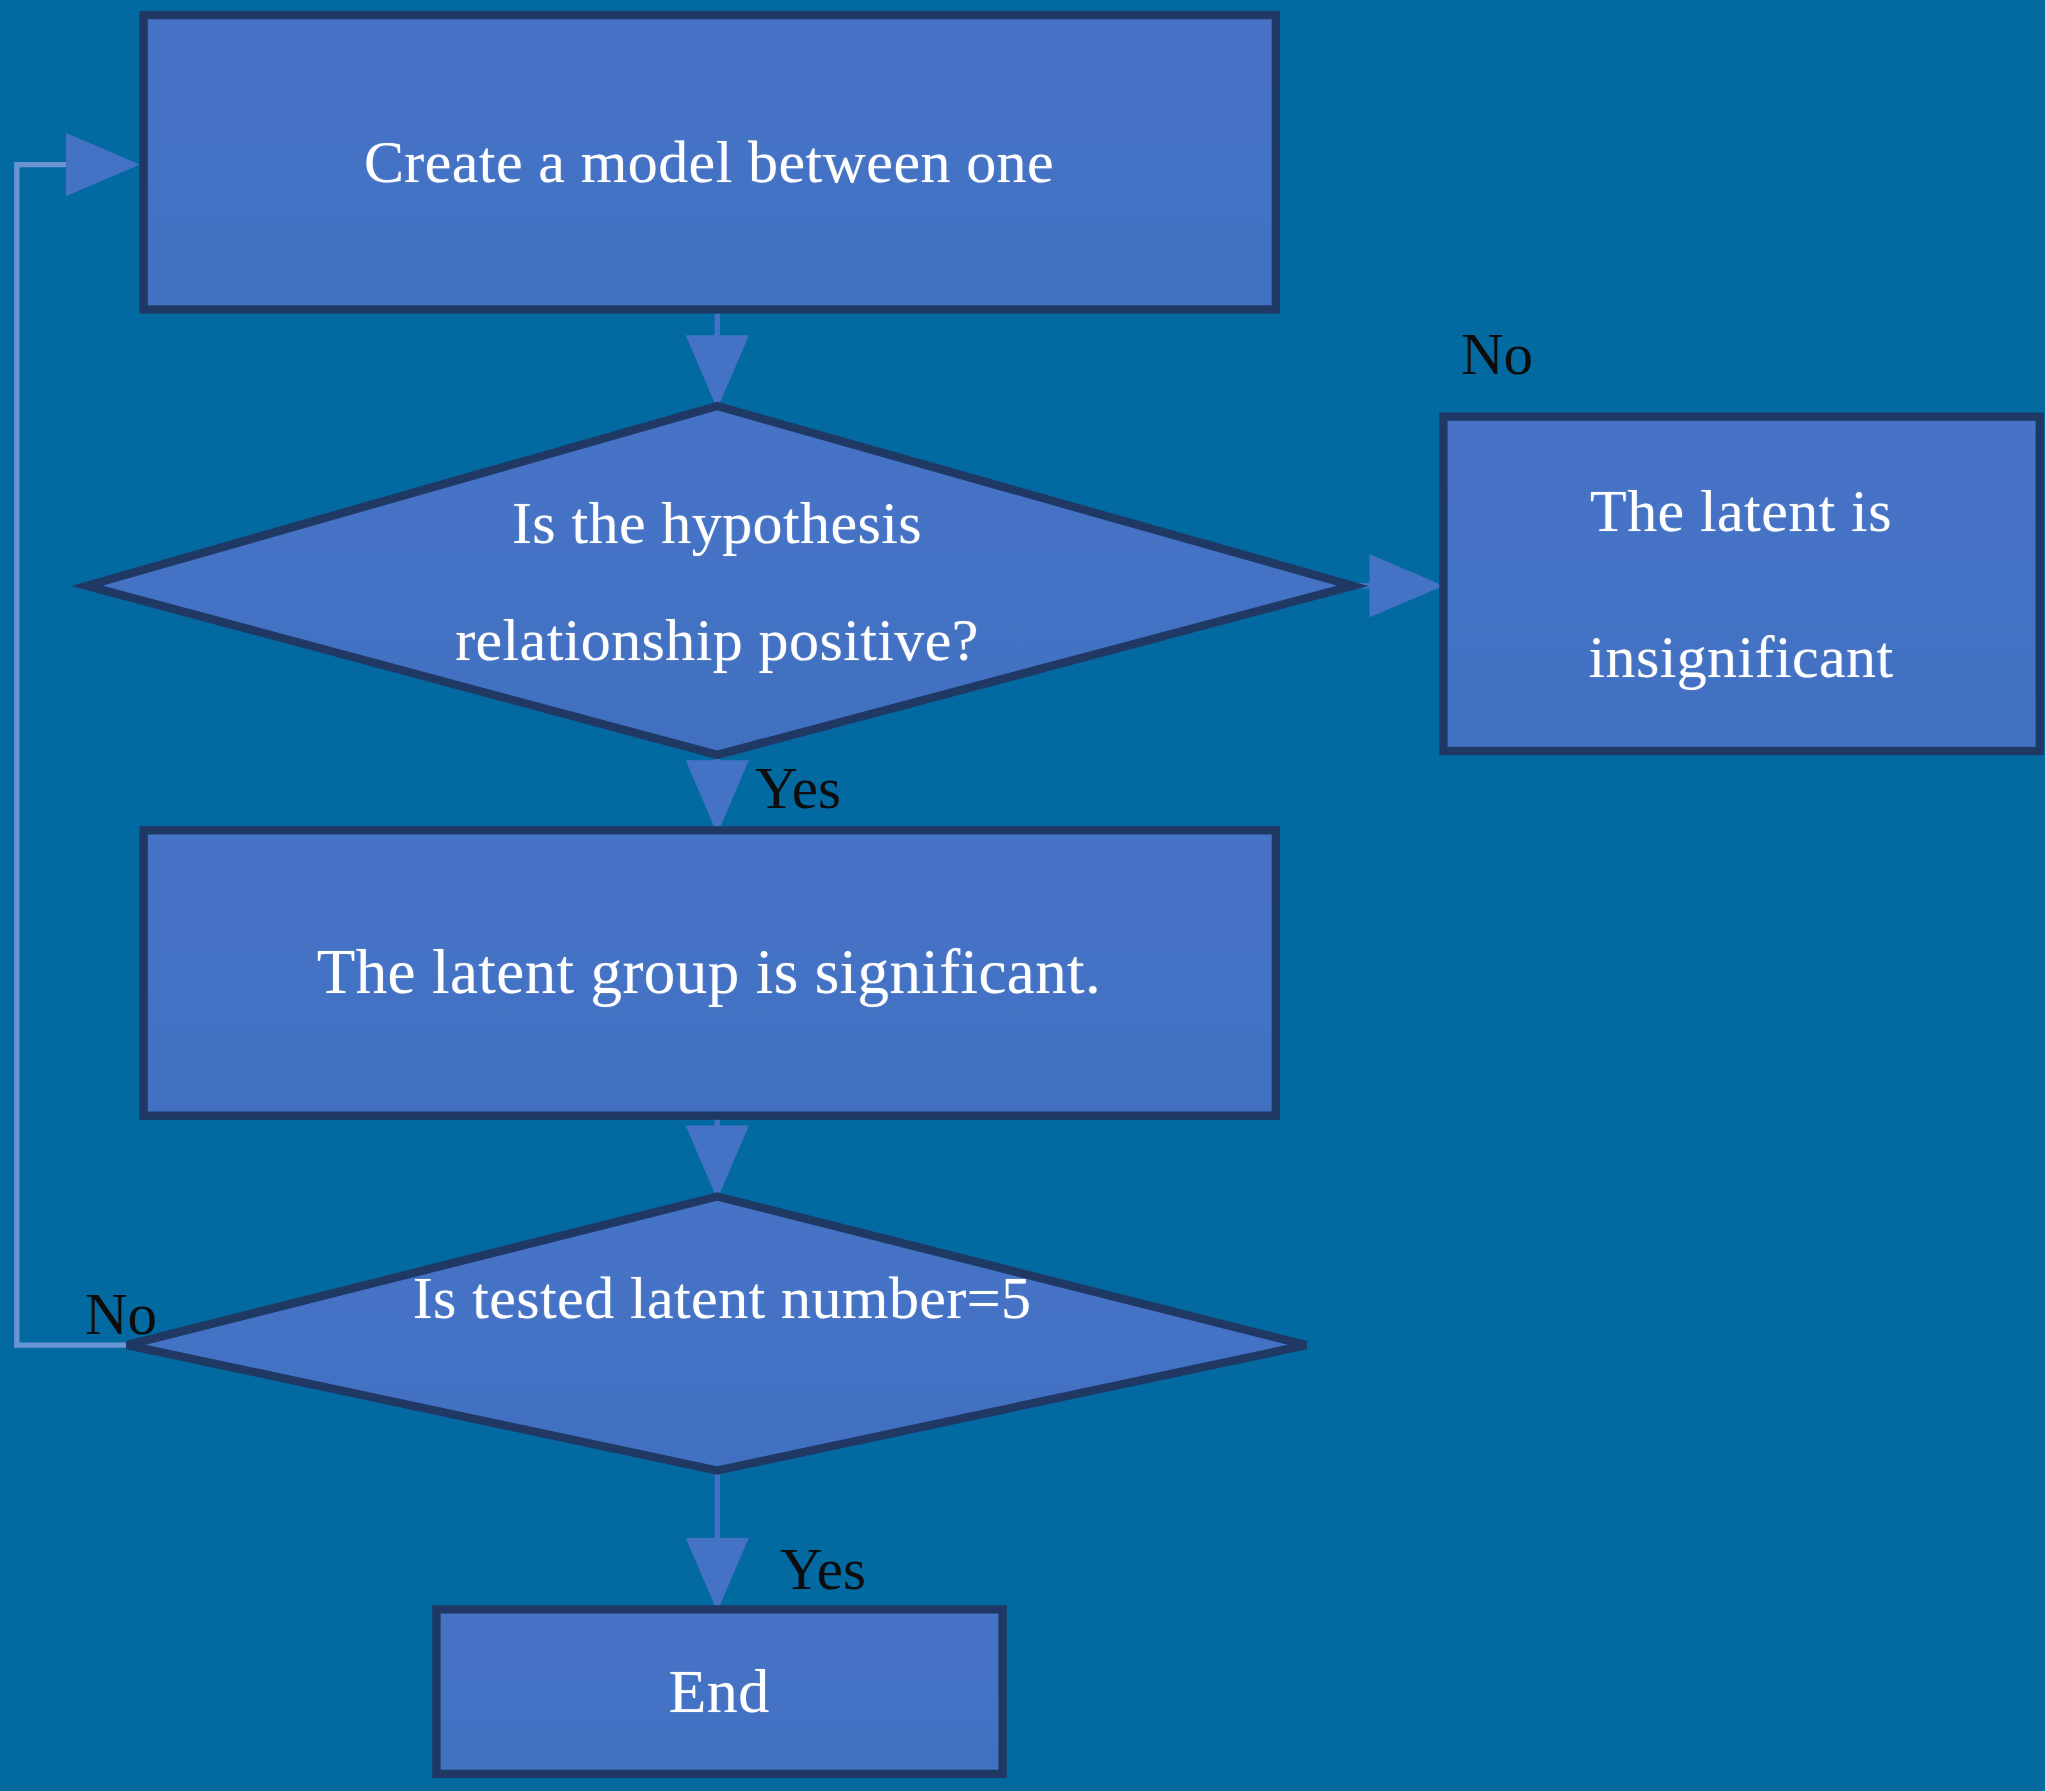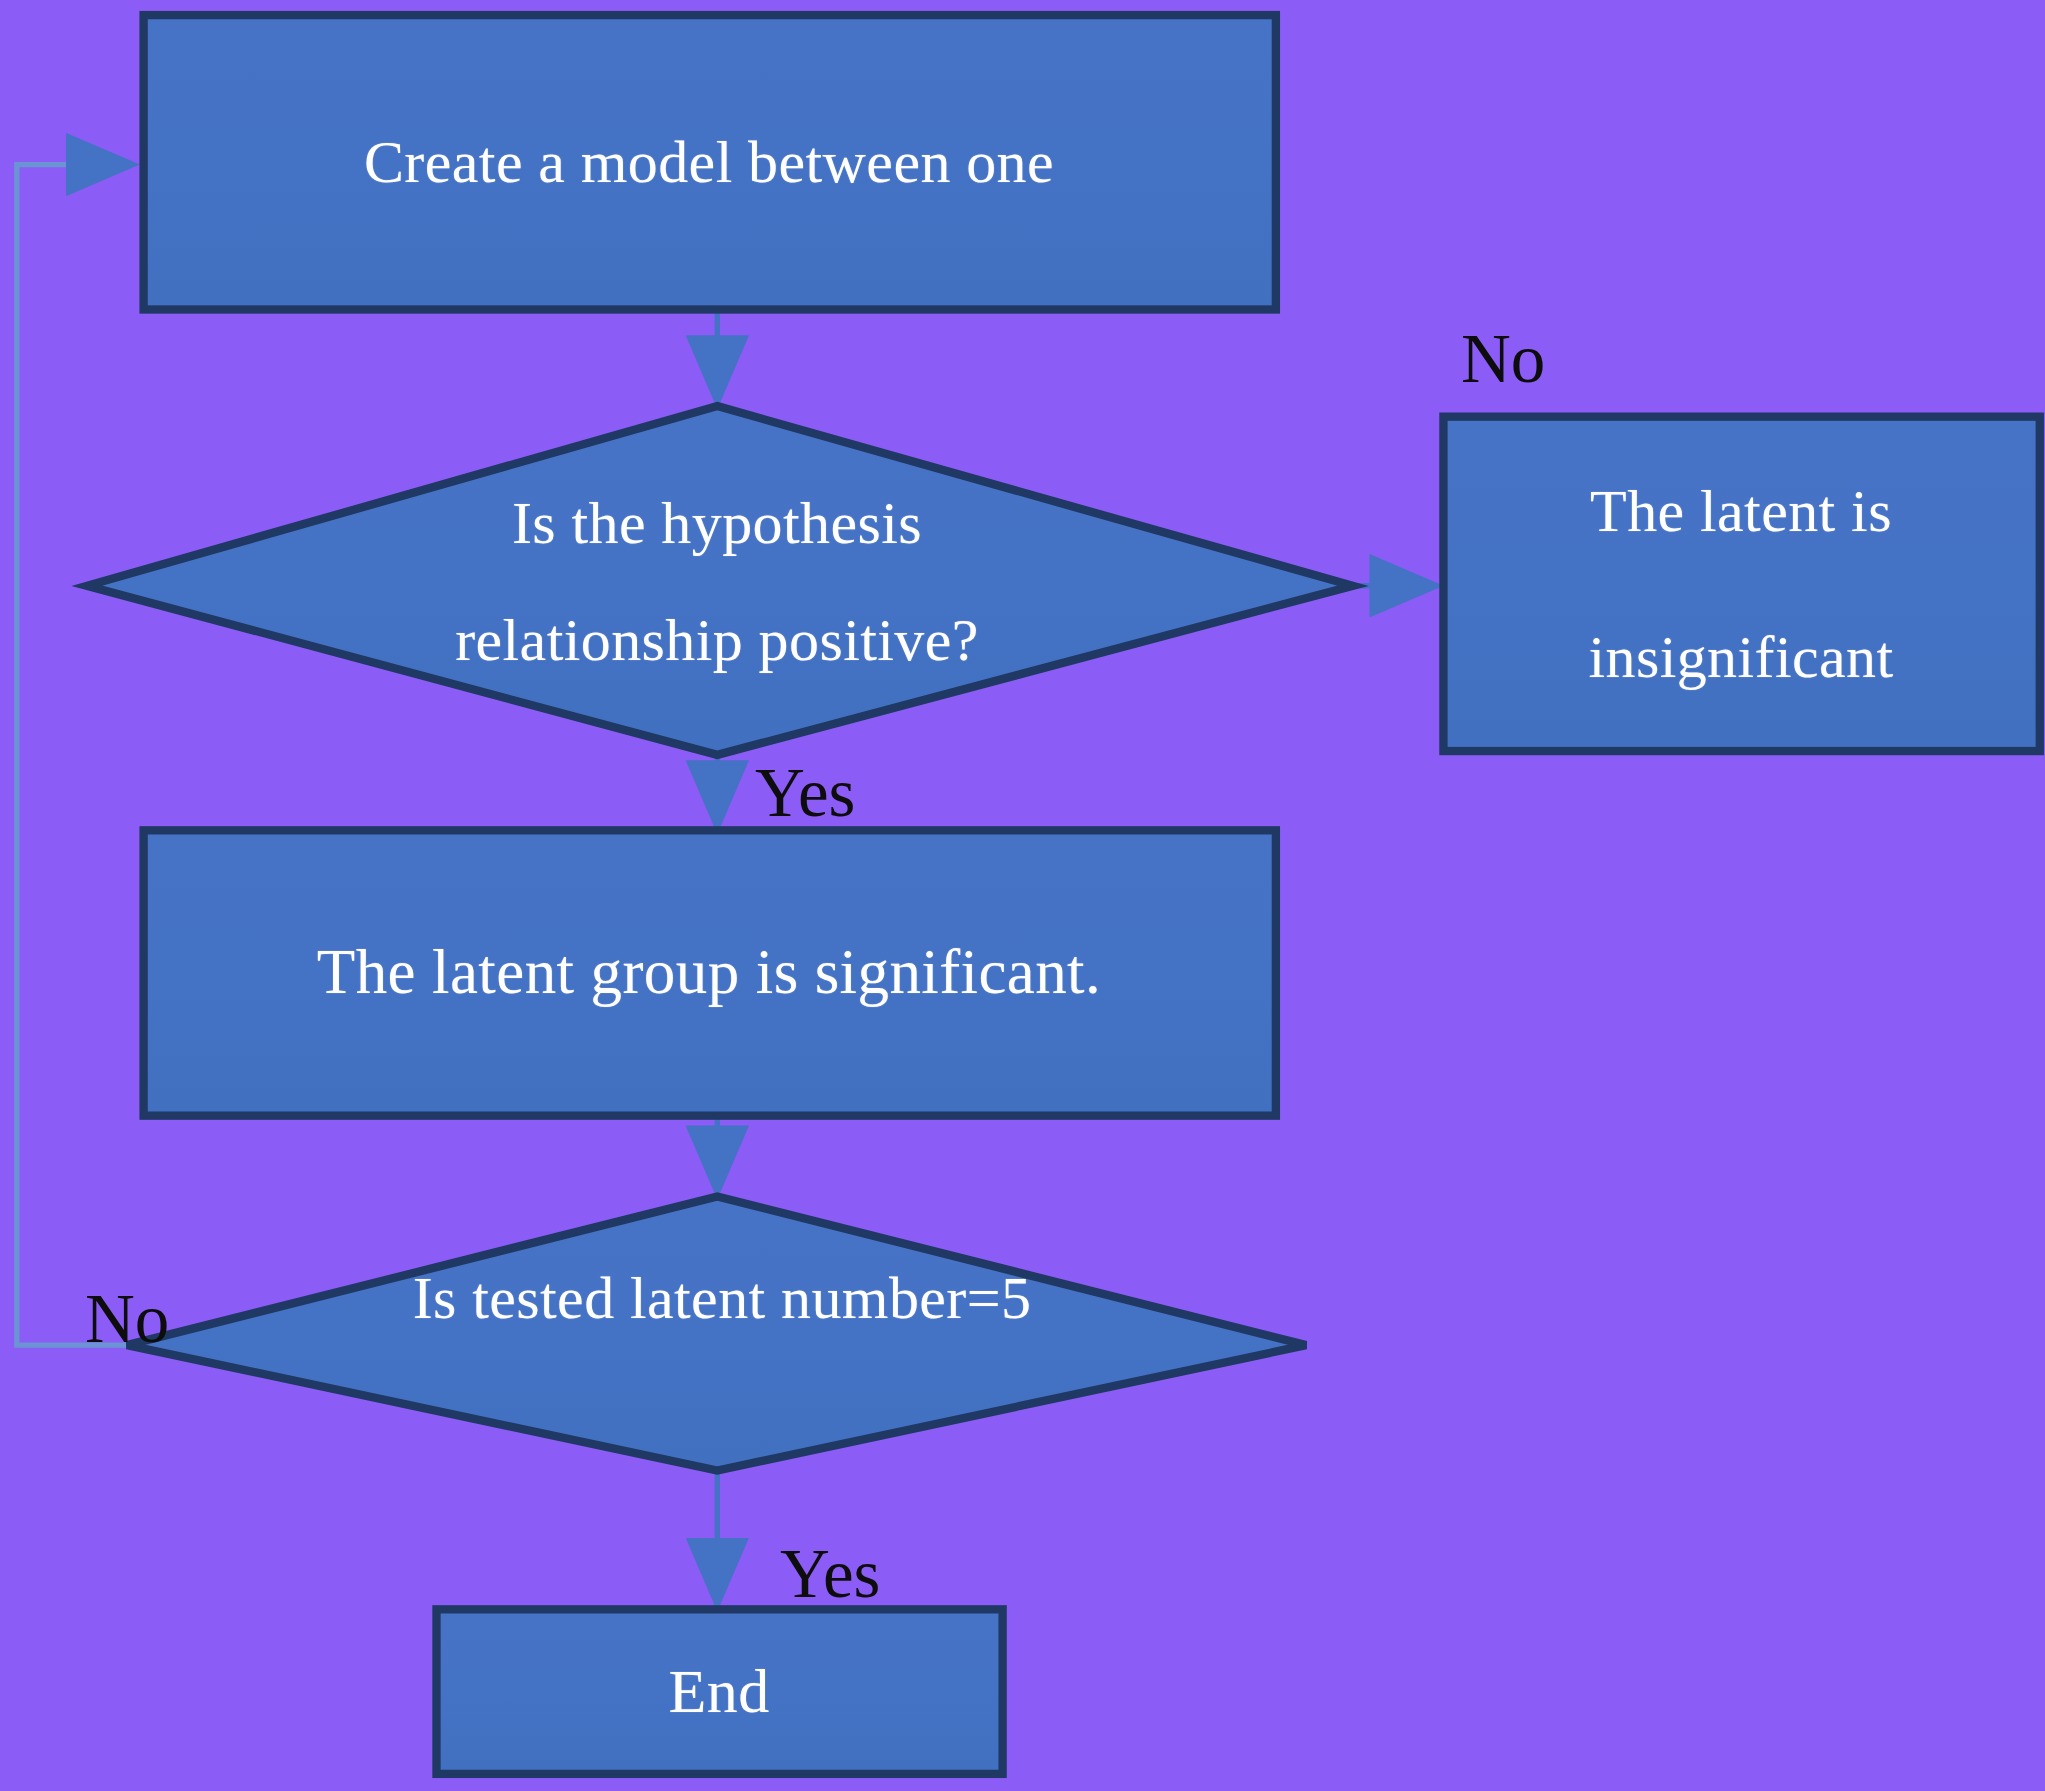--- a/index.html
+++ b/index.html
@@ -8,21 +8,21 @@
     padding: 0;
     background: #ffffff;
   }
   body {
     font-family: "Liberation Serif", "DejaVu Serif", serif;
   }
   #canvas {
     position: relative;
     width: 2046px;
     height: 1792px;
-    background: #8b5cf6;
+    background: #0369a1;
     overflow: hidden;
   }
   .flow-svg {
     position: absolute;
     top: 0;
     left: 0;
     width: 2046px;
     height: 1792px;
   }
   .node-label {
@@ -37,21 +37,21 @@
     pointer-events: none;
     font-weight: 400;
     letter-spacing: 0.4px;
     text-shadow: 0 0 1.5px rgba(255,255,255,0.35);
   }
   .node-label span { display: block; white-space: nowrap; }
 
   .edge-label {
     position: absolute;
     color: #0d0d0d;
-    font-size: 69px;
+    font-size: 59px;
     line-height: 1;
     white-space: nowrap;
   }
 </style>
 </head>
 <body>
 
 <div id="canvas">
 
   <svg class="flow-svg" viewBox="0 0 2710 2374">

